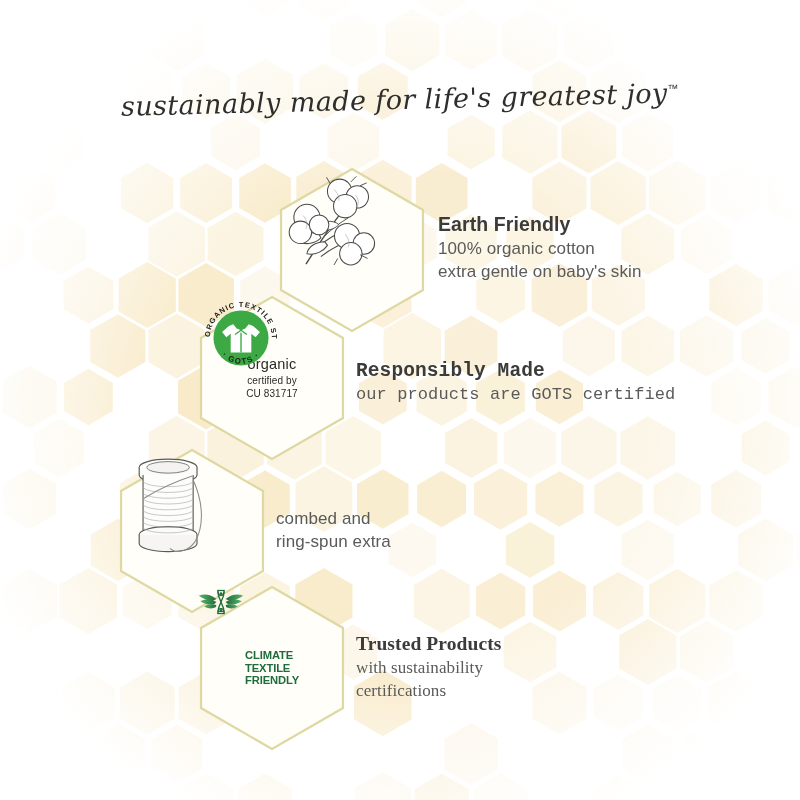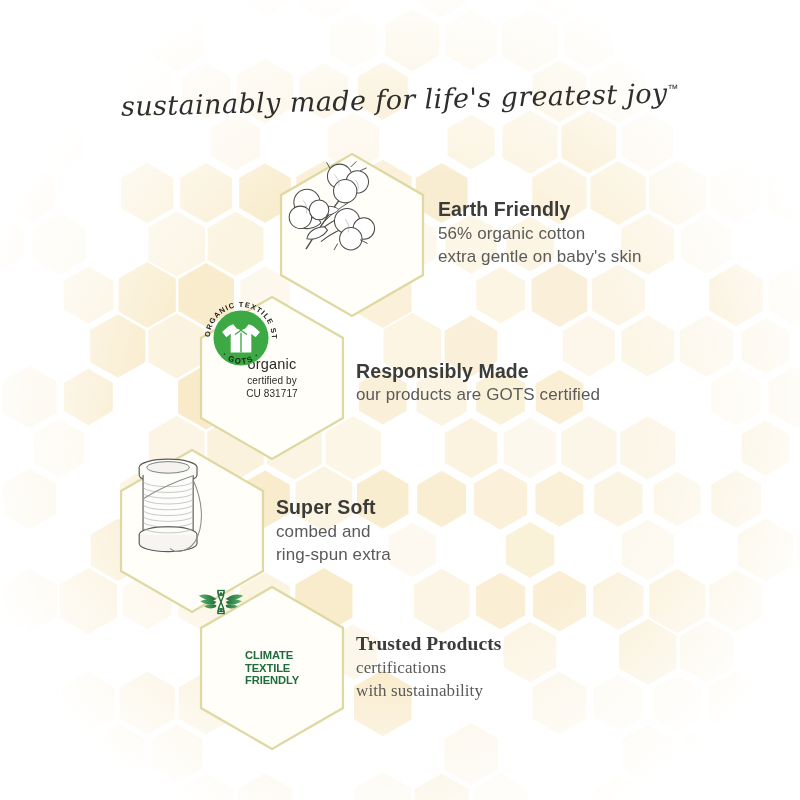--- a/index.html
+++ b/index.html
@@ -73,27 +73,27 @@
   }
   .feature-desc {
     font-size:17px;
     font-weight:400;
     color:#5a5a58;
     line-height:1.34;
     letter-spacing:0.1px;
   }
 
   
-  #feature-earth      { top:152px; left:278px; }
+  #feature-earth      { top:167px; left:278px; }
   #feature-responsible{ top:295px; left:198px; }
   #feature-soft       { top:448px; left:118px; }
   #feature-trusted    { top:585px; left:198px; }
 
   #feature-earth .feature-text       { margin-left:12px; margin-top:-4px; }
-  #feature-responsible .feature-text { margin-left:10px; margin-top:10px; }
+  #feature-responsible .feature-text { margin-left:10px; margin-top:10px;font-family:Liberation Mono, monospace; }
   #feature-soft .feature-text        { margin-left:10px; margin-top:0px; }
   #feature-trusted .feature-text     { margin-left:10px; margin-top:-2px;font-family:Liberation Serif, serif; }
 
   
   .gots-wrap { display:flex; flex-direction:column; align-items:center; margin-top:-4px; }
   .gots-mark { width:86px; height:86px; }
   .gots-organic {
     font-size:14.5px; color:#2b2b29; margin-top:5px; letter-spacing:0.2px;
   }
   .gots-certline {
@@ -389,21 +389,21 @@
           <path d="M60 24 C64 28 66 32 65 36"></path>
           <path d="M83 30 C86 34 87 38 85 41"></path>
           <path d="M27 52 C31 57 32 62 30 66"></path>
           <path d="M72 72 C76 77 77 82 75 86"></path>
         </g>
       </svg>
     </div>
   </div>
   <div class="feature-text">
     <div class="feature-title">Earth Friendly</div>
-    <div class="feature-desc">56% organic cotton</div>
+    <div class="feature-desc">100% organic cotton</div>
     <div class="feature-desc">extra gentle on baby's skin</div>
   </div>
 </div>
 
 <div class="feature" id="feature-responsible">
   <div class="hex-badge">
     <svg viewBox="0 0 148 166" xmlns="http://www.w3.org/2000/svg">
       <polygon points="74,2 145,43 145,123 74,164 3,123 3,43" fill="#fffef9" stroke="#ded8a3" stroke-width="2.2"></polygon>
     </svg>
     <div class="hex-inner">
@@ -471,21 +471,20 @@
           <path d="M26 82 A26 6 0 0 0 78 82"></path>
         </g>
 
         <path d="M27 52 C40 44 62 34 77 29" stroke="#8d8c88" stroke-width="1.1" fill="none"></path>
 
         <path d="M78 33 C88 55 90 80 80 97 C72 108 60 110 54 104" stroke="#8d8c88" stroke-width="1.1" fill="none"></path>
       </svg>
     </div>
   </div>
   <div class="feature-text">
-    <div class="feature-title">Super Soft</div>
     <div class="feature-desc">combed and</div>
     <div class="feature-desc">ring-spun extra</div>
   </div>
 </div>
 
 <div class="feature" id="feature-trusted">
   <div class="hex-badge">
     <svg viewBox="0 0 148 166" xmlns="http://www.w3.org/2000/svg">
       <polygon points="74,2 145,43 145,123 74,164 3,123 3,43" fill="#fffef9" stroke="#ded8a3" stroke-width="2.2"></polygon>
     </svg>
@@ -529,16 +528,16 @@
             <path d="M34 8 C34 17 30 20 30 22 C30 24 34 27 34 36"></path>
           </g>
           <path d="M30 30 L27 35 L33 35 Z" fill="#1e6b3c"></path>
           <circle cx="30" cy="11" r="1.8" fill="#1e6b3c"></circle>
         </svg>
       </div>
     </div>
   </div>
   <div class="feature-text">
     <div class="feature-title">Trusted Products</div>
+    <div class="feature-desc">with sustainability</div>
     <div class="feature-desc">certifications</div>
-    <div class="feature-desc">with sustainability</div>
   </div>
 </div>
 
 </body></html>

